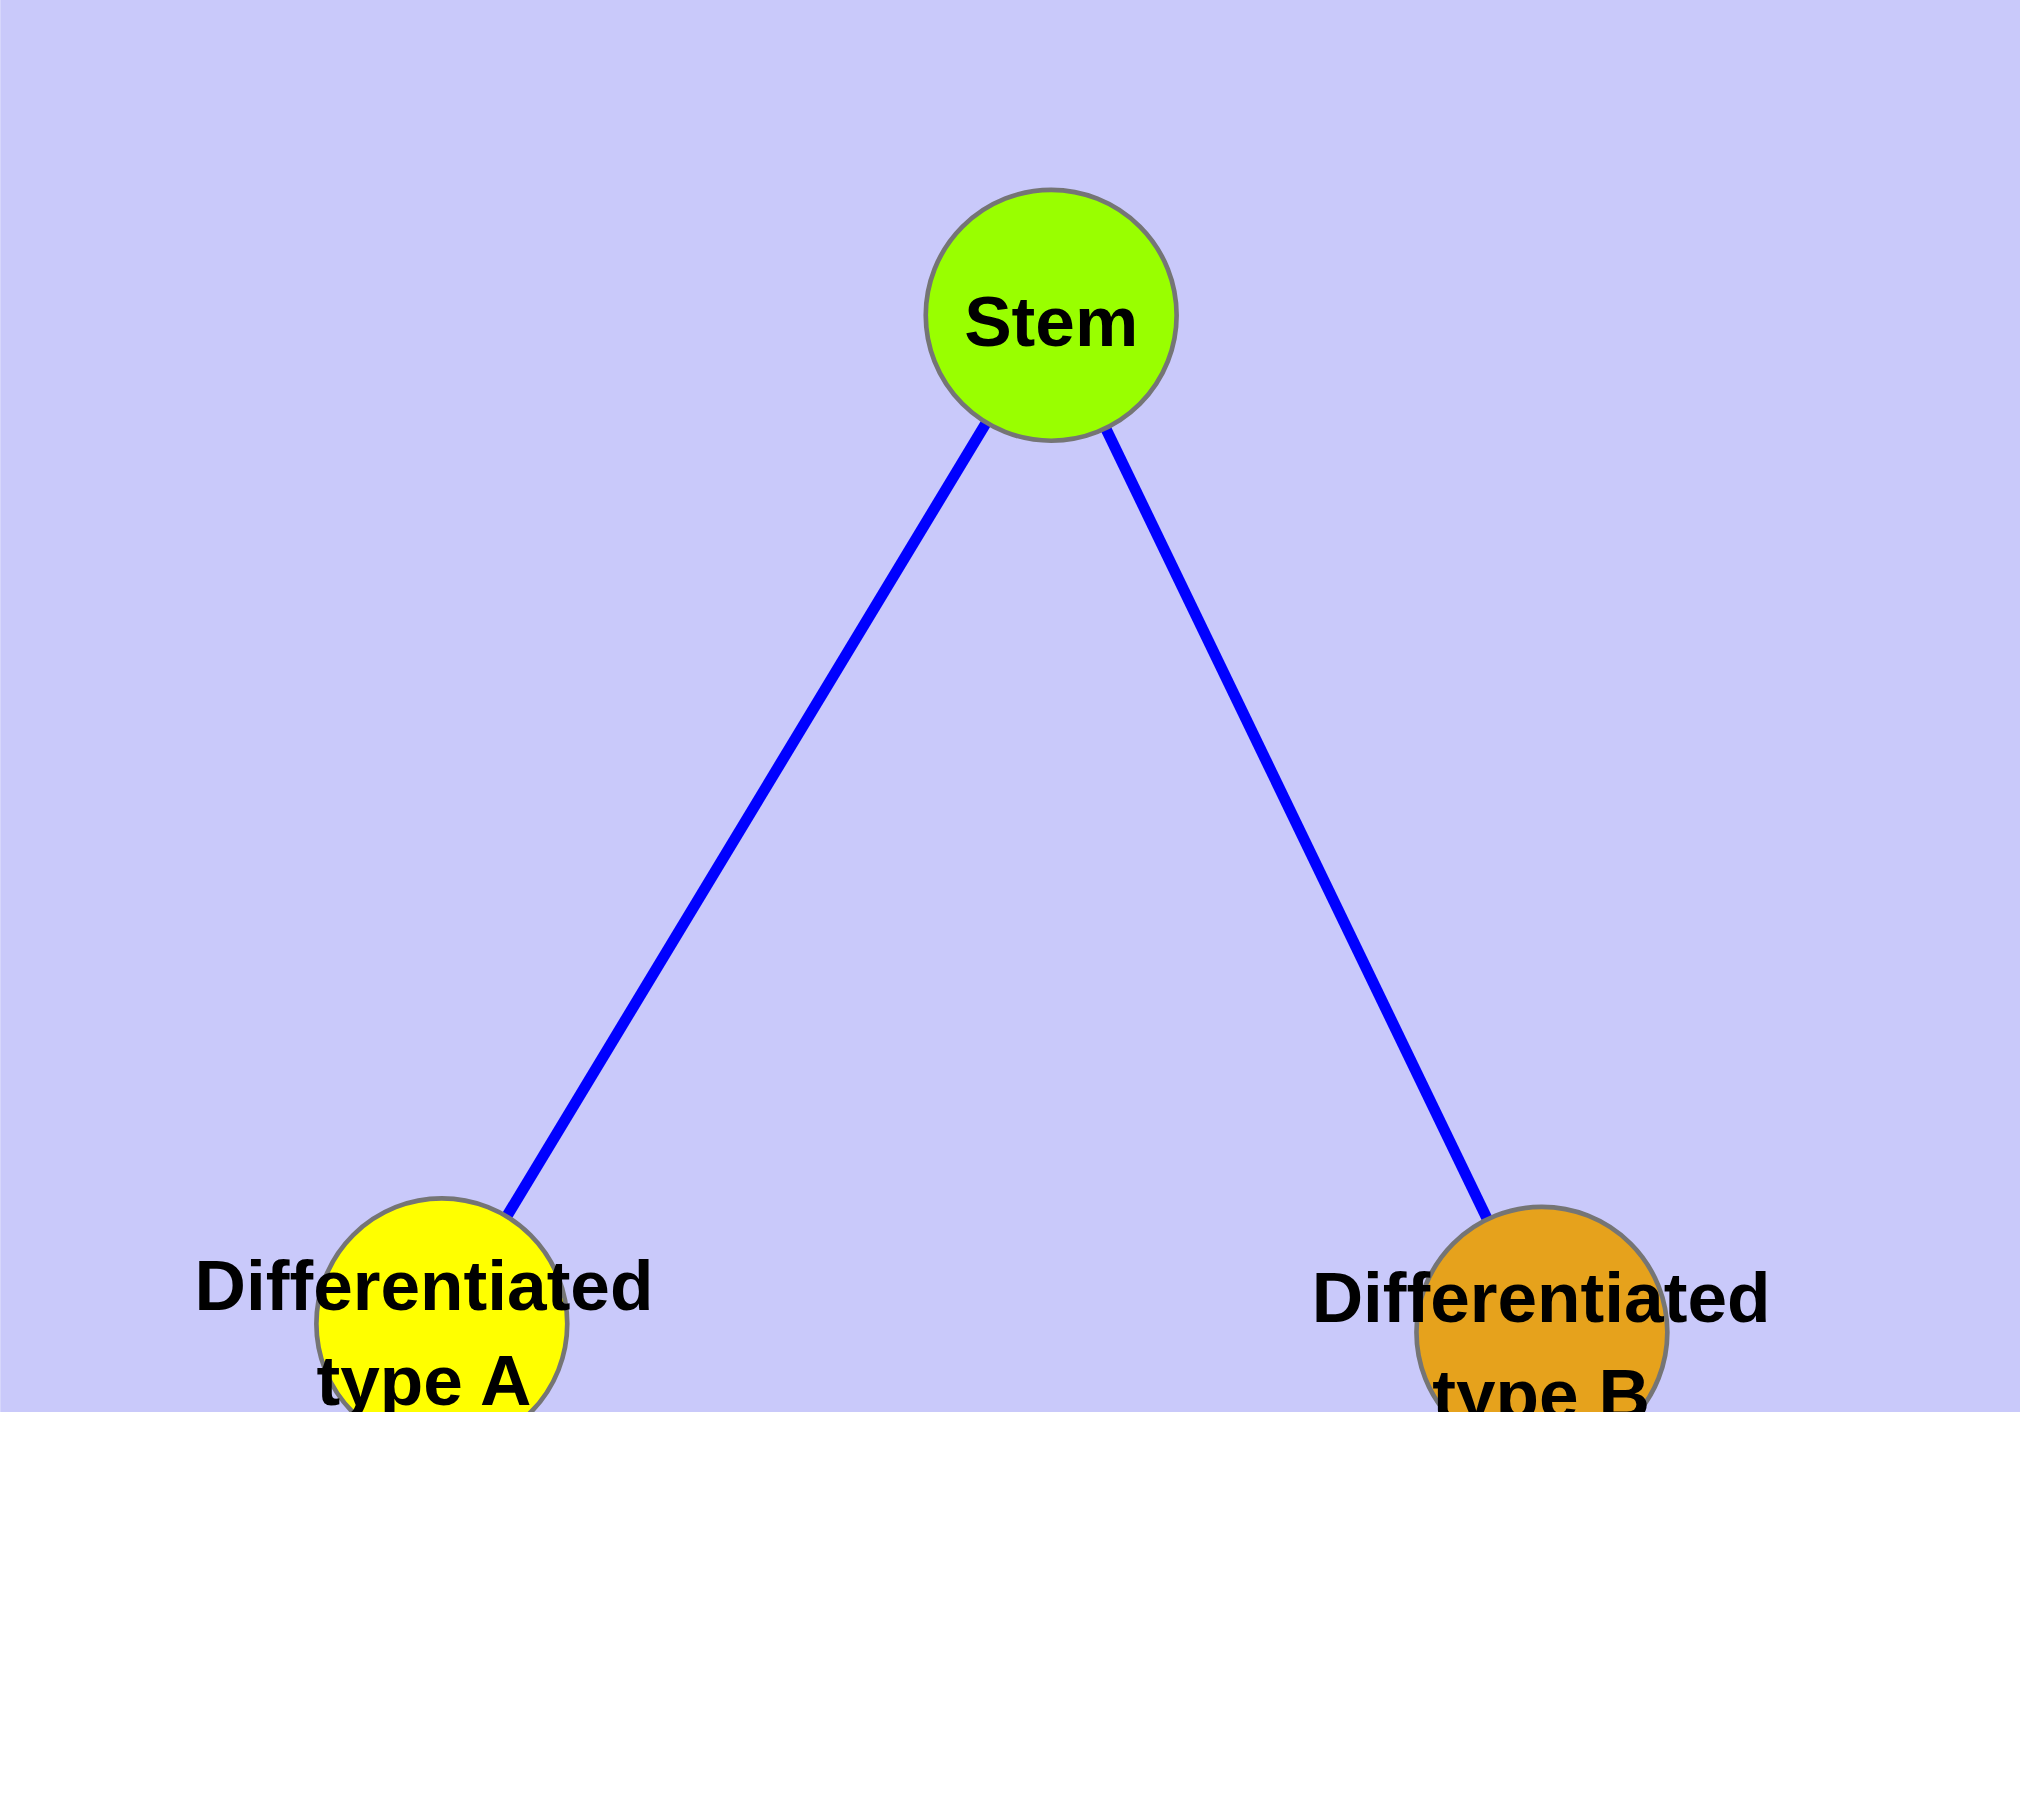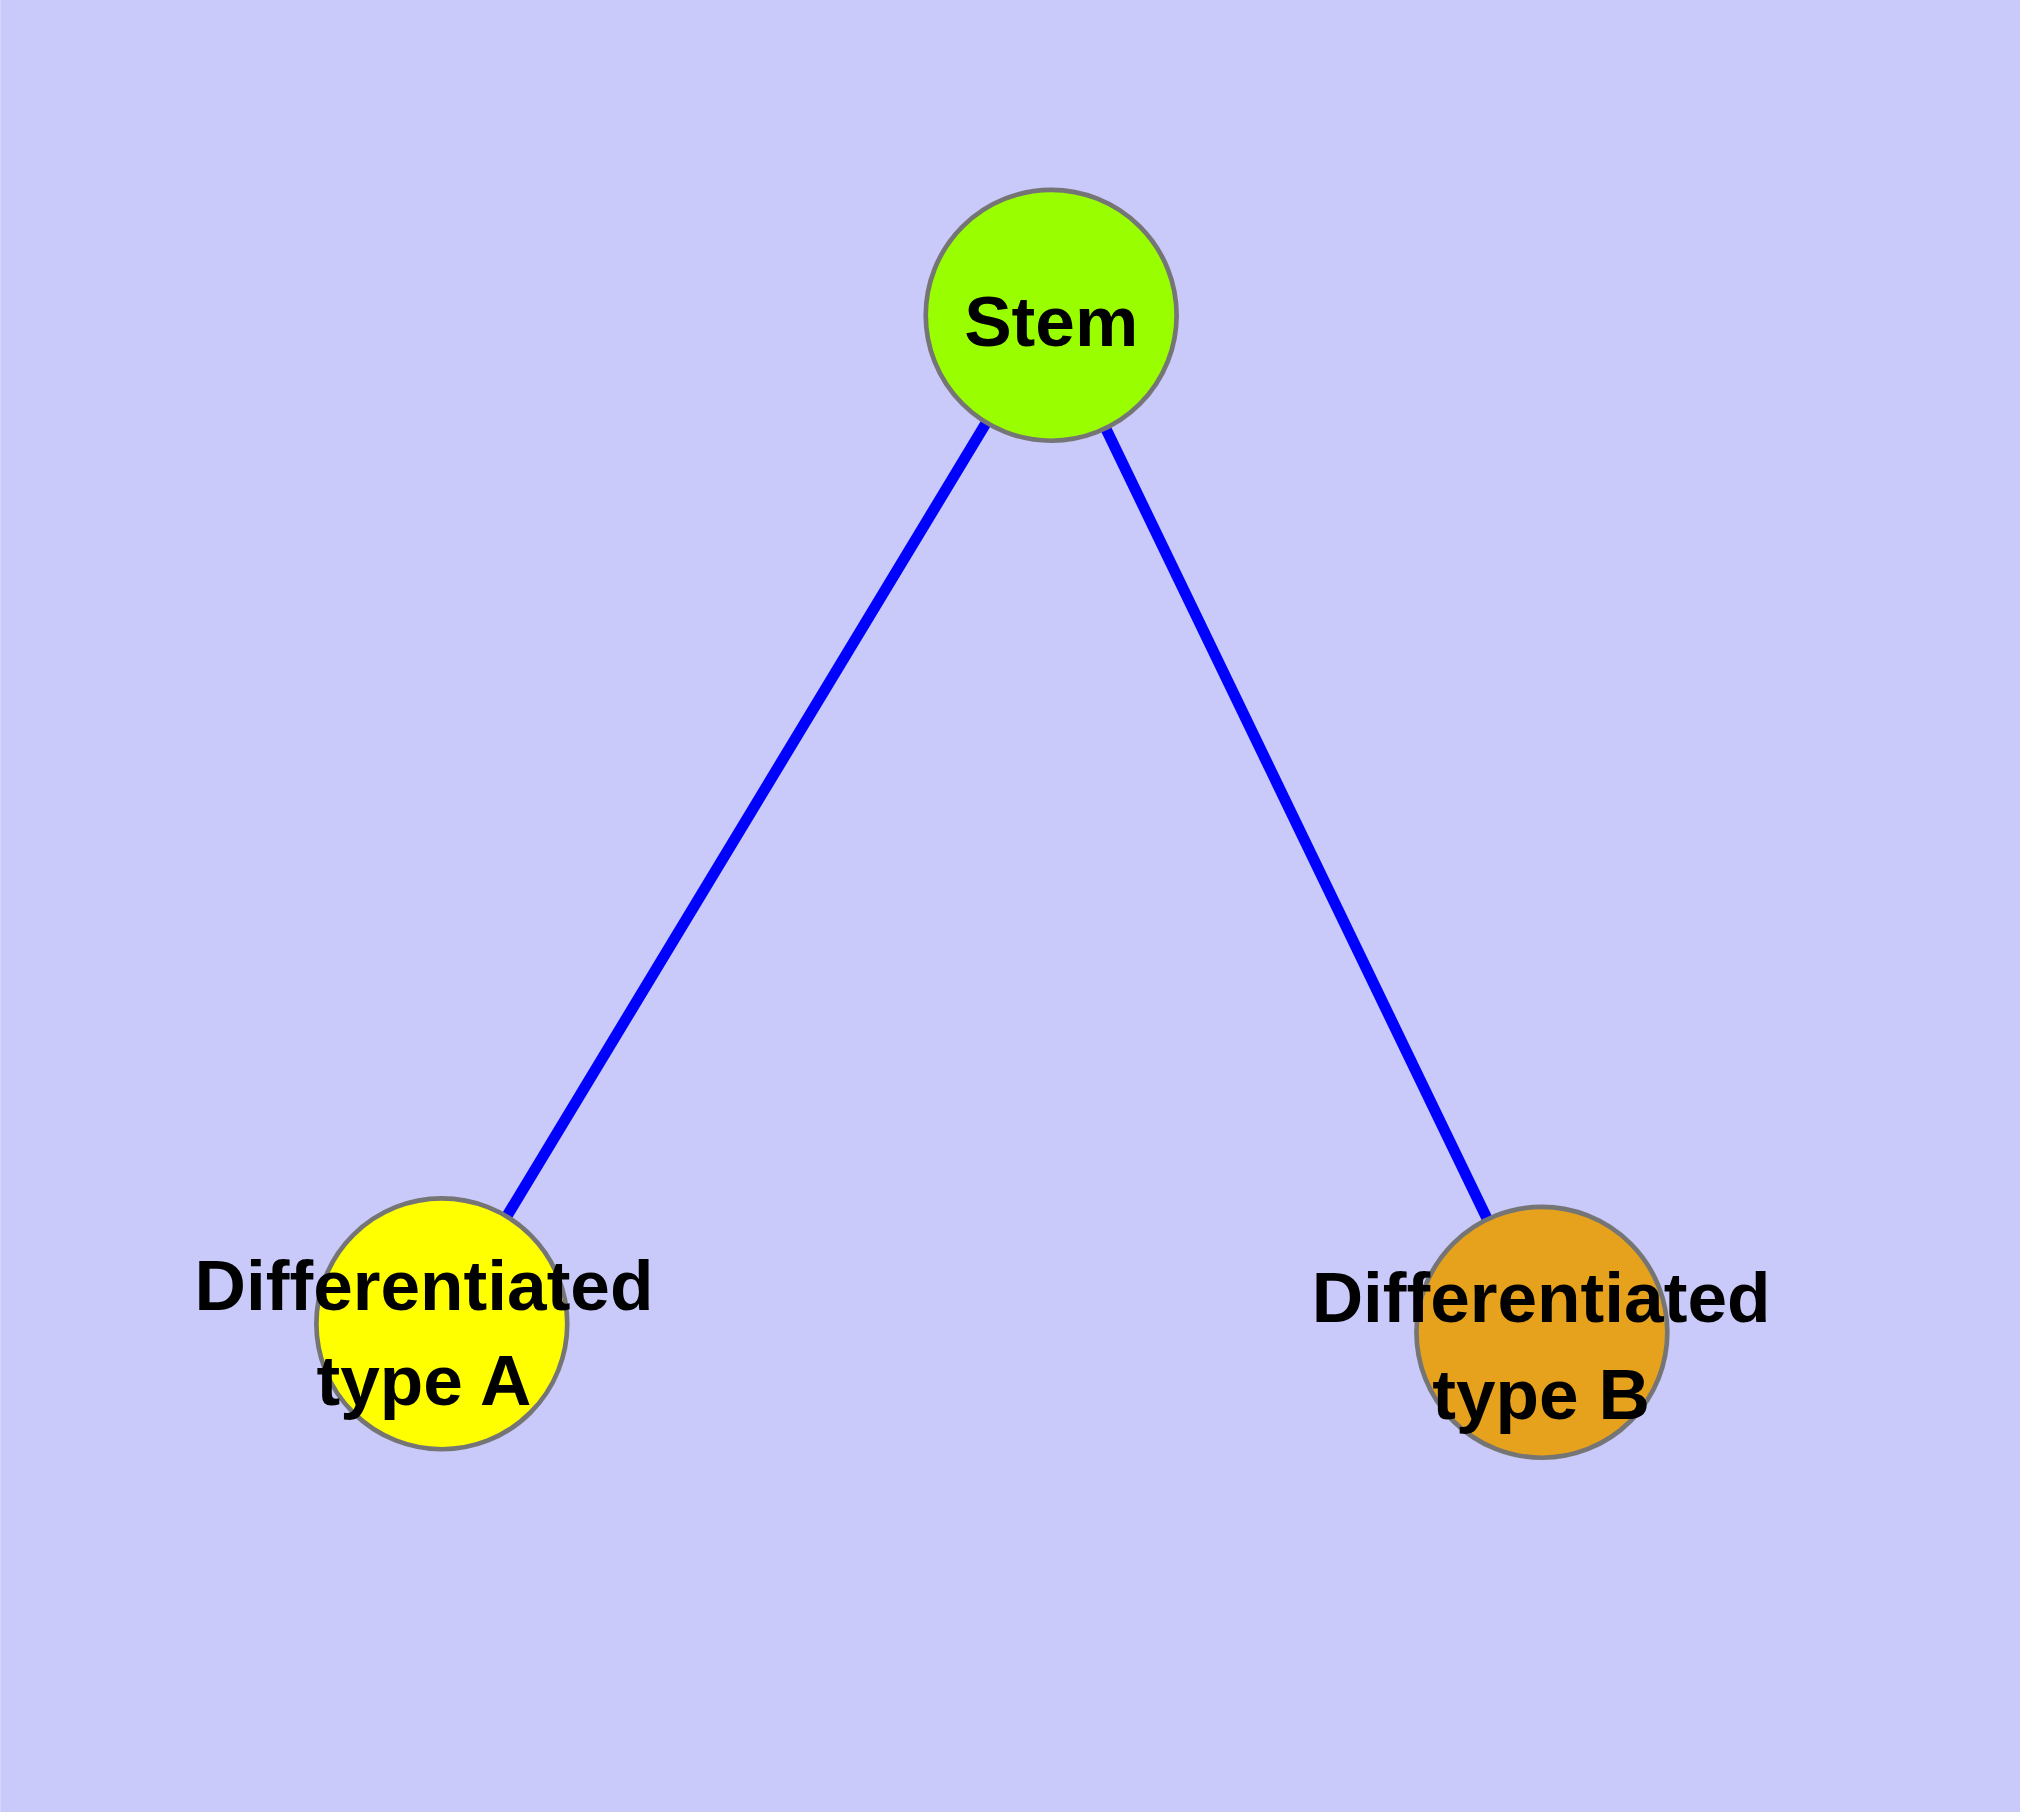--- a/index.html
+++ b/index.html
@@ -2,21 +2,21 @@
 <html style="font-size:13.6px"><head>
 <meta charset="utf-8">
 <style>
   html, body {
     margin: 0;
     padding: 0;
   }
   .stage {
     position: relative;
     width: 2021px;
-    height: 1812px;
+    height: 1412px;
     overflow: hidden;
   }
   svg.graph {
     display: block;
     width: 2021px;
     height: 1812px;
   }
   .node-label {
     font-family: "Liberation Sans", sans-serif;
     font-weight: bold;

